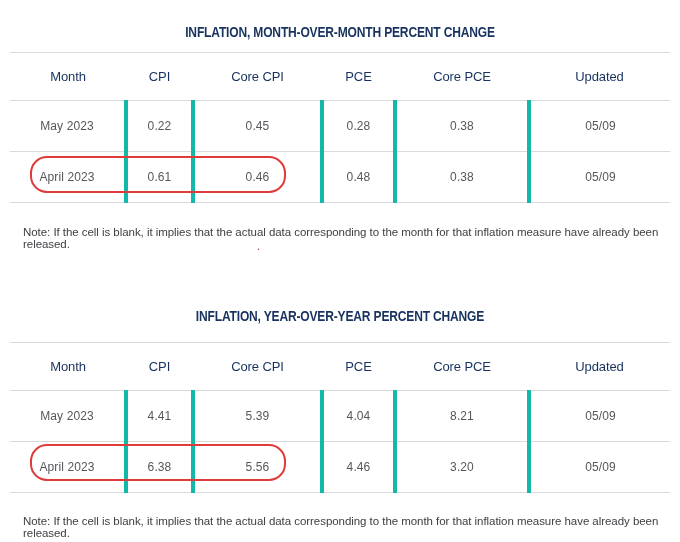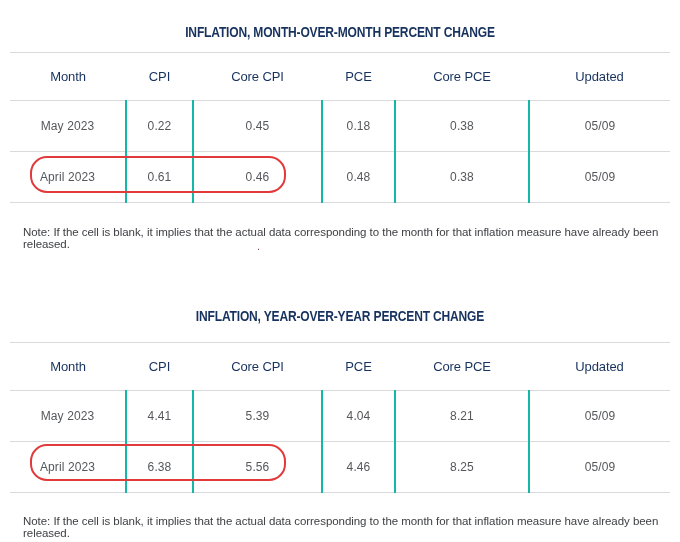--- a/index.html
+++ b/index.html
@@ -29,21 +29,21 @@
     height: 47px;
     border-top: 1px solid #d9dadb;
     border-bottom: 1px solid #d9dadb;
     color: #17325e; font-size: 13px; font-weight: 400;
     text-align: center; letter-spacing: -0.1px;
     padding: 0;
   }
   tbody td {
     height: 50px;
     border-bottom: 1px solid #d9dadb;
-    border-left: 2px solid #14b8a6;
+    border-left: 4px solid #14b8a6;
     color: #55575b; font-size: 12px; font-weight: 400;
     text-align: center; letter-spacing: 0.1px;
     padding: 0;
   }
   tbody td:first-child { border-left: none; margin-top: 38px; }
 
   .note {
     position: absolute; left: 10px; width: 660px; margin: 13px;
     font-size: 11.5px; color: #3e4044; letter-spacing: -0.05px;
   }
@@ -88,21 +88,21 @@
         <th>PCE</th>
         <th>Core PCE</th>
         <th>Updated</th>
       </tr>
     </thead>
     <tbody>
       <tr>
         <td>May 2023</td>
         <td>0.22</td>
         <td>0.45</td>
-        <td>0.18</td>
+        <td>0.28</td>
         <td>0.38</td>
         <td>05/09</td>
       </tr>
       <tr>
         <td>April 2023</td>
         <td>0.61</td>
         <td>0.46</td>
         <td>0.48</td>
         <td>0.38</td>
         <td>05/09</td>
@@ -144,21 +144,21 @@
         <td>5.39</td>
         <td>4.04</td>
         <td>8.21</td>
         <td>05/09</td>
       </tr>
       <tr>
         <td>April 2023</td>
         <td>6.38</td>
         <td>5.56</td>
         <td>4.46</td>
-        <td>8.25</td>
+        <td>3.20</td>
         <td>05/09</td>
       </tr>
     </tbody>
   </table>
 </div>
 
 <p class="note n2">Note: If the cell is blank, it implies that the actual data corresponding to the month for that inflation measure have already been released.</p>
 
 <div class="oval o1"></div>
 <div class="oval o2"></div>

